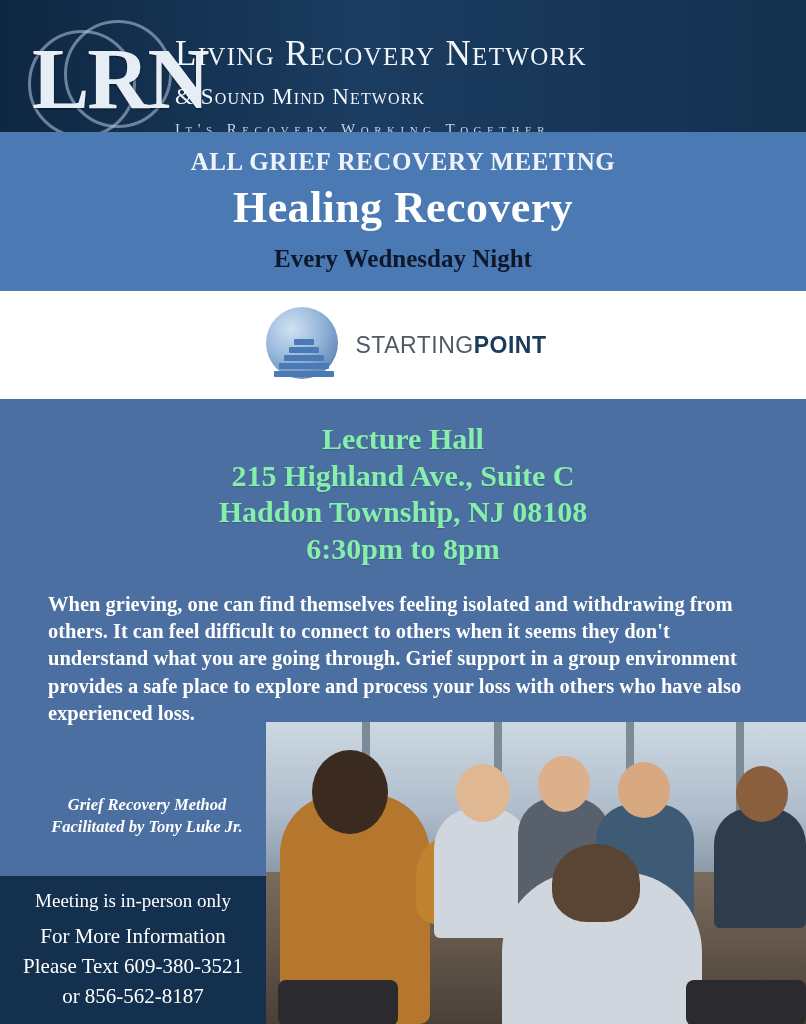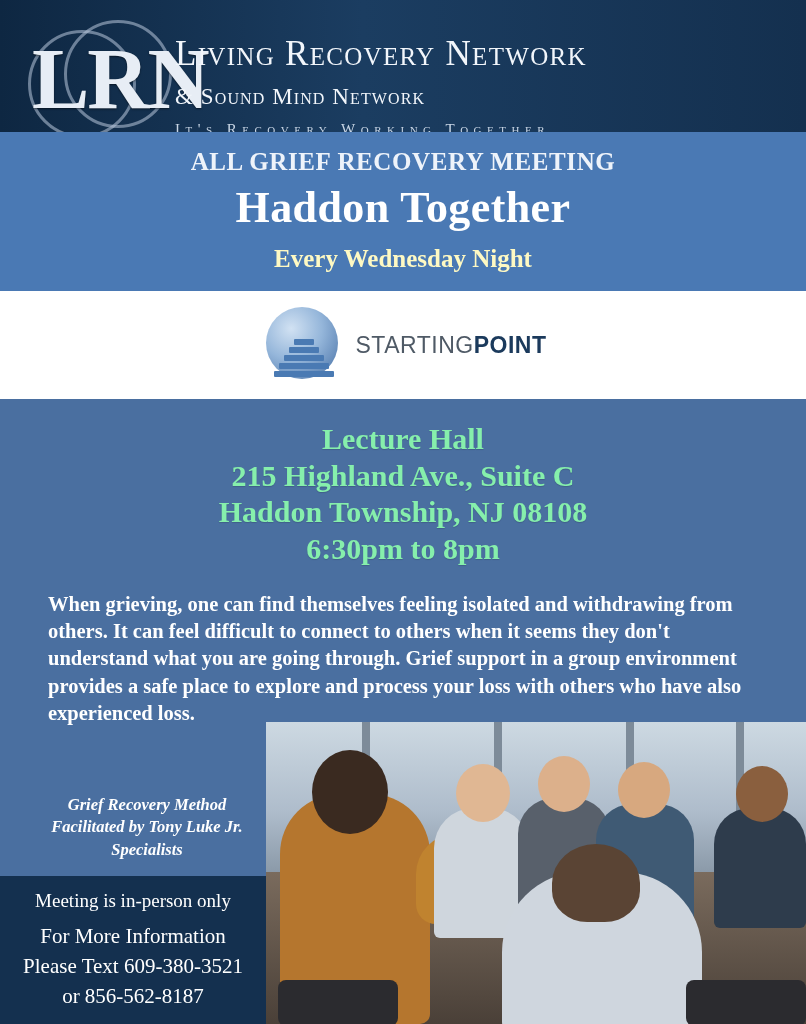--- a/index.html
+++ b/index.html
@@ -101,21 +101,21 @@
   .band-title {
     font-size: 44px;
     font-weight: bold;
     margin-top: 6px;
     letter-spacing: 0.4px;
   }
   .band-sub {
     font-size: 25px;
     font-weight: bold;
     margin-top: 12px;
-    color: #fef9c3;
+    color: #0f172a;
   }
 
   
   .sponsor-band {
     background: #ffffff;
     height: 108px;
     display: flex;
     align-items: center;
     justify-content: center;
     gap: 10px;
@@ -262,21 +262,21 @@
     </div>
     <div class="header-text">
       <div class="org-line1">Living Recovery Network</div>
       <div class="org-line2">&amp; Sound Mind Network</div>
       <div class="tagline">It's Recovery Working Together</div>
     </div>
   </div>
 
   <div class="title-band">
     <div class="band-eyebrow">ALL GRIEF RECOVERY MEETING</div>
-    <div class="band-title">Haddon Together</div>
+    <div class="band-title">Healing Recovery</div>
     <div class="band-sub">Every Wednesday Night</div>
   </div>
 
   <div class="sponsor-band">
     <div class="sp-globe">
       <div class="sphere"></div>
       <div class="sp-steps">
           <i></i>
           <i></i>
           <i></i>
@@ -326,21 +326,20 @@
     <div class="figure" style="left:236px; top:150px; width:200px; height:160px; background:#cfd6de; border-radius:80px 80px 10px 10px;"></div>
     <div class="head" style="left:286px; top:122px; width:88px;  height:78px;  background:#5a4434; border-radius:50% 50% 40% 40%;"></div>
 
     <div class="figure" style="left:12px;  top:258px; width:120px; height:46px;  background:#2b2b2f; border-radius:8px;"></div>
     <div class="figure" style="left:420px; top:258px; width:120px; height:46px;  background:#2b2b2f; border-radius:8px;"></div>
   </div>
 
   <div class="facilitator">
     <div>Grief Recovery Method</div>
     <div>Facilitated by Tony Luke Jr.</div>
-    <div>Specialists</div>
   </div>
 
   <div class="footer-band">
     <div class="footer-head">Meeting is in-person only</div>
     <div class="footer-line">For More Information</div>
     <div class="footer-line">Please Text 609-380-3521</div>
     <div class="footer-line">or 856-562-8187</div>
   </div>
 
 </div>

